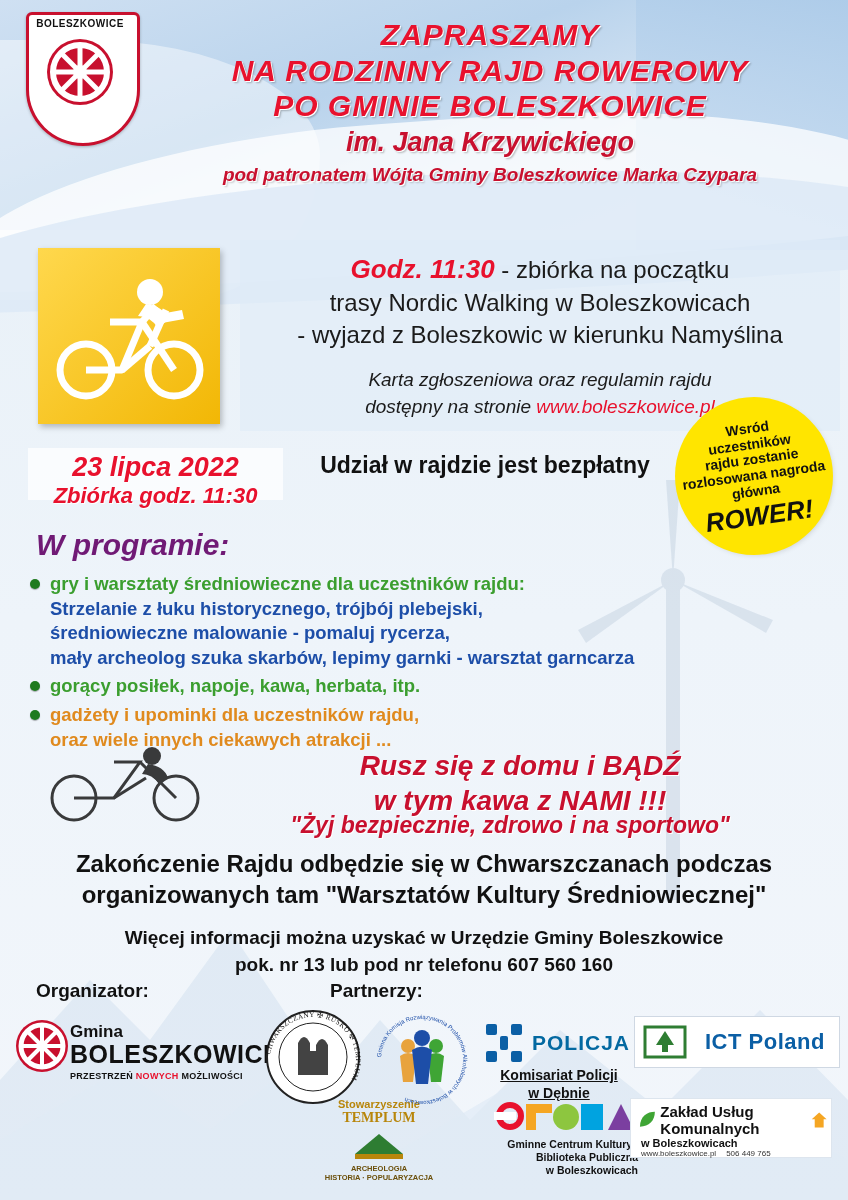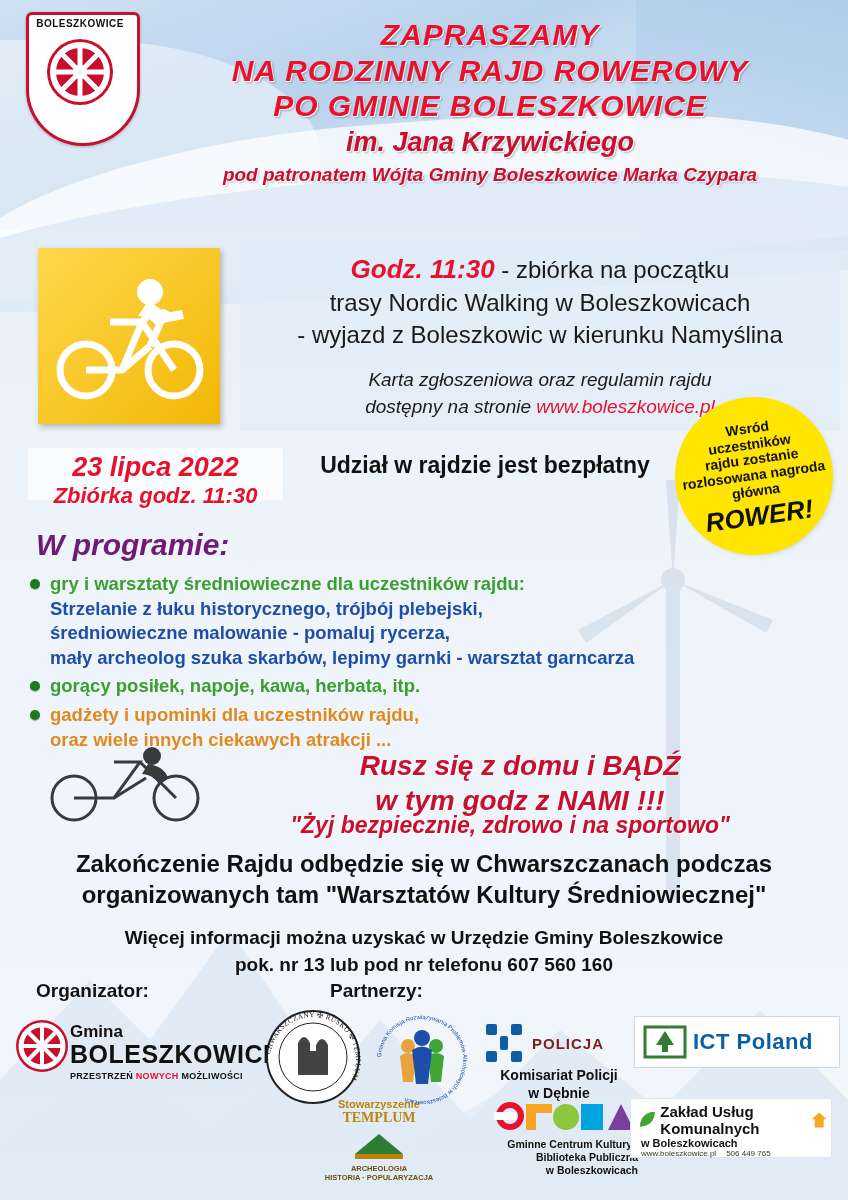--- a/index.html
+++ b/index.html
@@ -175,25 +175,25 @@
   }
   .gmina-logo{position:absolute;left:14px;top:1018px;width:250px;}
   .gmina-text{position:absolute;left:70px;top:1022px;}
   .gmina-1{font-size:17px;font-weight:bold;color:#111;}
   .gmina-2{font-size:25px;font-weight:bold;color:#111;letter-spacing:.5px;margin-top:-2px;}
   .gmina-3{font-size:9px;font-weight:bold;color:#111;margin-top:2px;letter-spacing:.3px;}
   .gmina-3 .red{color:#e8112d;}
   .logo-templum{position:absolute;left:258px;top:1005px;width:110px;text-align:center;}
   .logo-gkrpa{position:absolute;left:362px;top:1012px;width:120px;}
   .logo-policja{position:absolute;left:484px;top:1022px;width:150px;}
-  .policja-word{font-size:15px;font-weight:bold;color:#7f1d1d;letter-spacing:1px;}
-  .policja-sub{font-size:14px;font-weight:bold;color:#111;text-align:center;margin-top:3px;line-height:1.25;}
+  .policja-word{font-size:21px;font-weight:bold;color:#0369a1;letter-spacing:1px;}
+  .policja-sub{font-size:14px;font-weight:bold;color:#111;text-align:center;margin-top:3px;line-height:1.25;text-decoration:underline;}
   .logo-ict{
     position:absolute;left:634px;top:1016px;width:196px;height:50px;
-    background:#fff;border:1px solid #cfd8e3;display:flex;align-items:center;gap:6px;padding-left:8px;
+    background:#fff;border:1px solid #cfd8e3;display:flex;align-items:center;gap:18px;padding-left:8px;
   }
   .ict-word{font-size:22px;font-weight:bold;color:#0b5fa5;letter-spacing:.5px;}
   .logo-gcklib{position:absolute;left:478px;top:1098px;width:160px;text-align:right;}
   .gck-sub{font-size:10.5px;font-weight:bold;color:#111;line-height:1.25;}
   .logo-zuk{
     position:absolute;left:630px;top:1098px;width:200px;height:58px;
     background:#fff;border:1px solid #dde5ee;
   }
   .zuk-1{font-size:15px;font-weight:bold;color:#111;}
   .zuk-2{font-size:11px;font-weight:bold;color:#111;}
@@ -331,21 +331,21 @@
     <path d="M66 56 L98 36"></path>
   </g>
   <g fill="#1a1a1a">
     <circle cx="104" cy="14" r="9"></circle>
     <path d="M100 22 q16 2 20 14 l-9 6 q-7 -10 -17 -10 z"></path>
   </g>
 </svg>
 
 <div class="slogan1">
   <div>Rusz się z domu i BĄDŹ</div>
-  <div>w tym godz z NAMI !!!</div>
+  <div>w tym kawa z NAMI !!!</div>
 </div>
 <div class="slogan2">"Żyj bezpiecznie, zdrowo i na sportowo"</div>
 
 <div class="finish">
   <div>Zakończenie Rajdu odbędzie się w Chwarszczanach podczas</div>
   <div>organizowanych tam "Warsztatów Kultury Średniowiecznej"</div>
 </div>
 
 <div class="info">
   <div>Więcej informacji można uzyskać w Urzędzie Gminy Boleszkowice</div>

